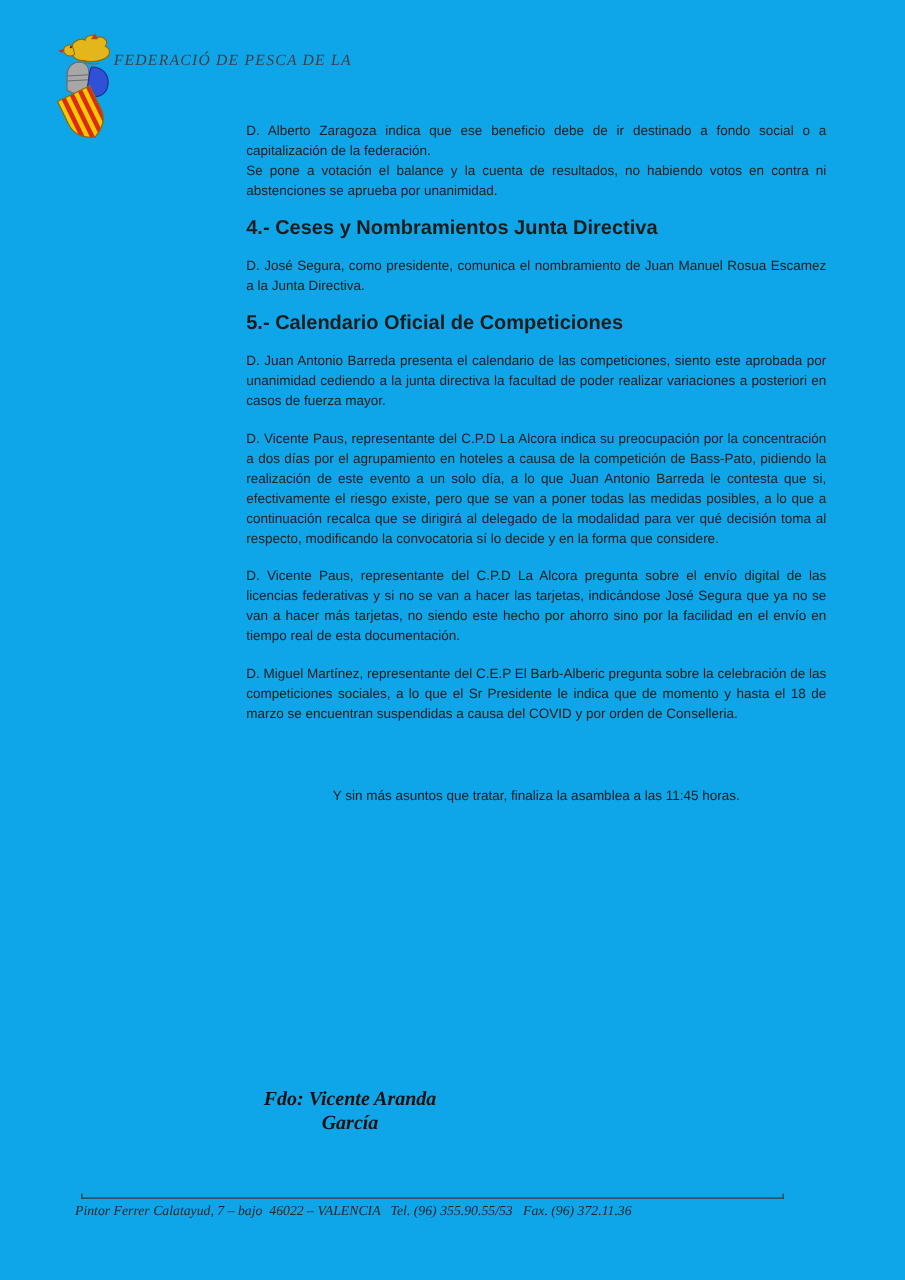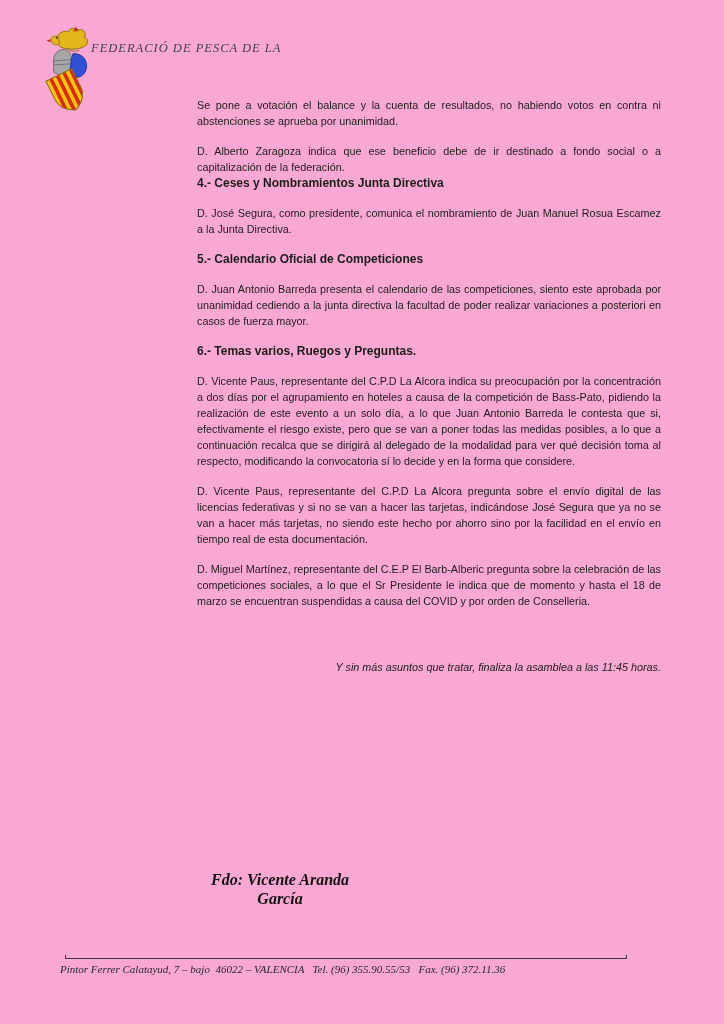--- a/index.html
+++ b/index.html
@@ -1,21 +1,21 @@
 <!DOCTYPE html>
 <html><head>
 <meta charset="utf-8">
 <style>
   * { margin: 0; padding: 0; box-sizing: border-box; }
   html, body { background: #888; }
   .page {
     position: relative;
     width: 724px;
     height: 1024px;
-    background: #f9a8d4;
+    background: #0ea5e9;
     margin: 0 auto;
     overflow: hidden;
     font-family: "Liberation Sans", sans-serif;
     color: #1c1c1c;
   }
 
   
   .logo {
     position: absolute;
     left: 36px;
@@ -45,28 +45,27 @@
     width: 464px;
     font-size: 10.8px;
     line-height: 16px;
   }
   .content p.para {
     text-align: justify;
     margin: 0 0 14px 0;
   }
   .content p.para.tight { margin-bottom: 0; }
   .content h3.heading {
-    font-size: 12px;
+    font-size: 16px;
     font-weight: bold;
     margin: 0 0 14px 0;
   }
   .content p.closing {
-    font-style: italic;
     margin-top: 50px;
-    text-align: right;
+    text-align: center;
   }
 
   
   .sig {
     position: absolute;
     top: 832px;
     font-family: "Liberation Serif", serif;
     font-style: italic;
     font-weight: bold;
     font-size: 16px;
@@ -150,27 +149,26 @@
         <path d="M16,46 L44,46 L44,66 Q44,78 30,84 Q16,78 16,66 Z" fill="none" stroke="#8a6c08" stroke-width="1"></path>
       </g>
     </svg>
   </span>
 
   <div class="org">
     <div class="line1">FEDERACIÓ DE PESCA DE LA</div>
   </div>
 
   <div class="content">
+    <p class="para tight">D. Alberto Zaragoza indica que ese beneficio debe de ir destinado a fondo social o a capitalización de la federación.</p>
     <p class="para">Se pone a votación el balance y la cuenta de resultados, no habiendo votos en contra ni abstenciones se aprueba por unanimidad.</p>
-    <p class="para tight">D. Alberto Zaragoza indica que ese beneficio debe de ir destinado a fondo social o a capitalización de la federación.</p>
     <h3 class="heading">4.- Ceses y Nombramientos Junta Directiva</h3>
     <p class="para">D. José Segura, como presidente, comunica el nombramiento de Juan Manuel Rosua Escamez a la Junta Directiva.</p>
     <h3 class="heading">5.- Calendario Oficial de Competiciones</h3>
     <p class="para">D. Juan Antonio Barreda presenta el calendario de las competiciones, siento este aprobada por unanimidad cediendo a la junta directiva la facultad de poder realizar variaciones a posteriori en casos de fuerza mayor.</p>
-    <h3 class="heading">6.- Temas varios, Ruegos y Preguntas.</h3>
     <p class="para">D. Vicente Paus, representante del C.P.D La Alcora indica su preocupación por la concentración a dos días por el agrupamiento en hoteles a causa de la competición de Bass-Pato, pidiendo la realización de este evento a un solo día, a lo que Juan Antonio Barreda le contesta que si, efectivamente el riesgo existe, pero que se van a poner todas las medidas posibles, a lo que a continuación recalca que se dirigirá al delegado de la modalidad para ver qué decisión toma al respecto, modificando la convocatoria sí lo decide y en la forma que considere.</p>
     <p class="para">D. Vicente Paus, representante del C.P.D La Alcora pregunta sobre el envío digital de las licencias federativas y si no se van a hacer las tarjetas, indicándose José Segura que ya no se van a hacer más tarjetas, no siendo este hecho por ahorro sino por la facilidad en el envío en tiempo real de esta documentación.</p>
     <p class="para">D. Miguel Martínez, representante del C.E.P El Barb-Alberic pregunta sobre la celebración de las competiciones sociales, a lo que el Sr Presidente le indica que de momento y hasta el 18 de marzo se encuentran suspendidas a causa del COVID y por orden de Conselleria.</p>
     <p class="closing">Y sin más asuntos que tratar, finaliza la asamblea a las 11:45 horas.</p>
   </div>
 
   <div class="sig left">
     <div>Fdo: Vicente Aranda García</div>
   </div>
 

